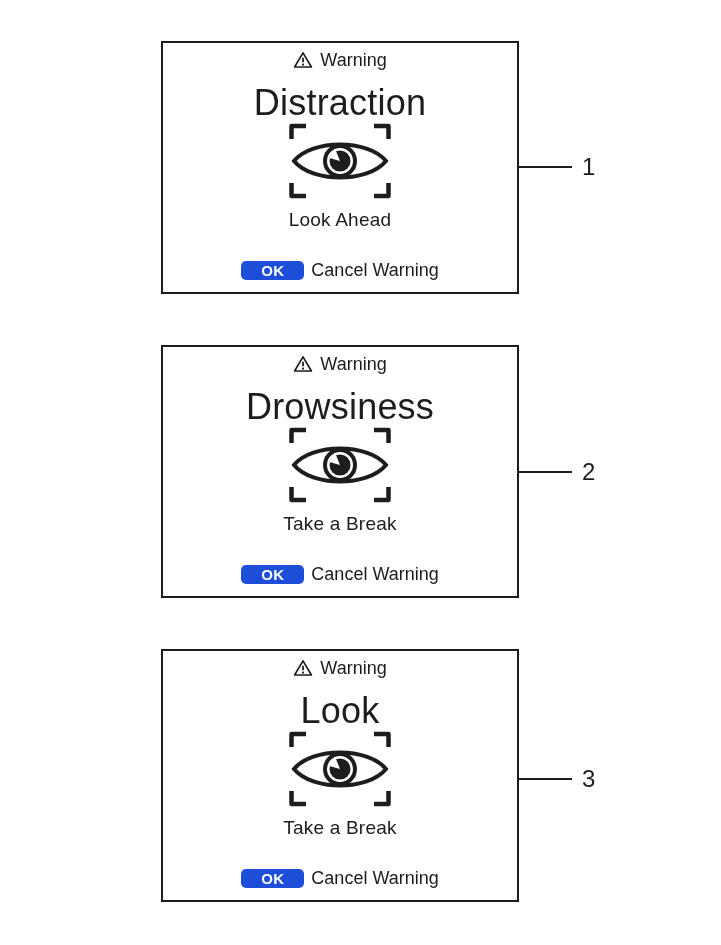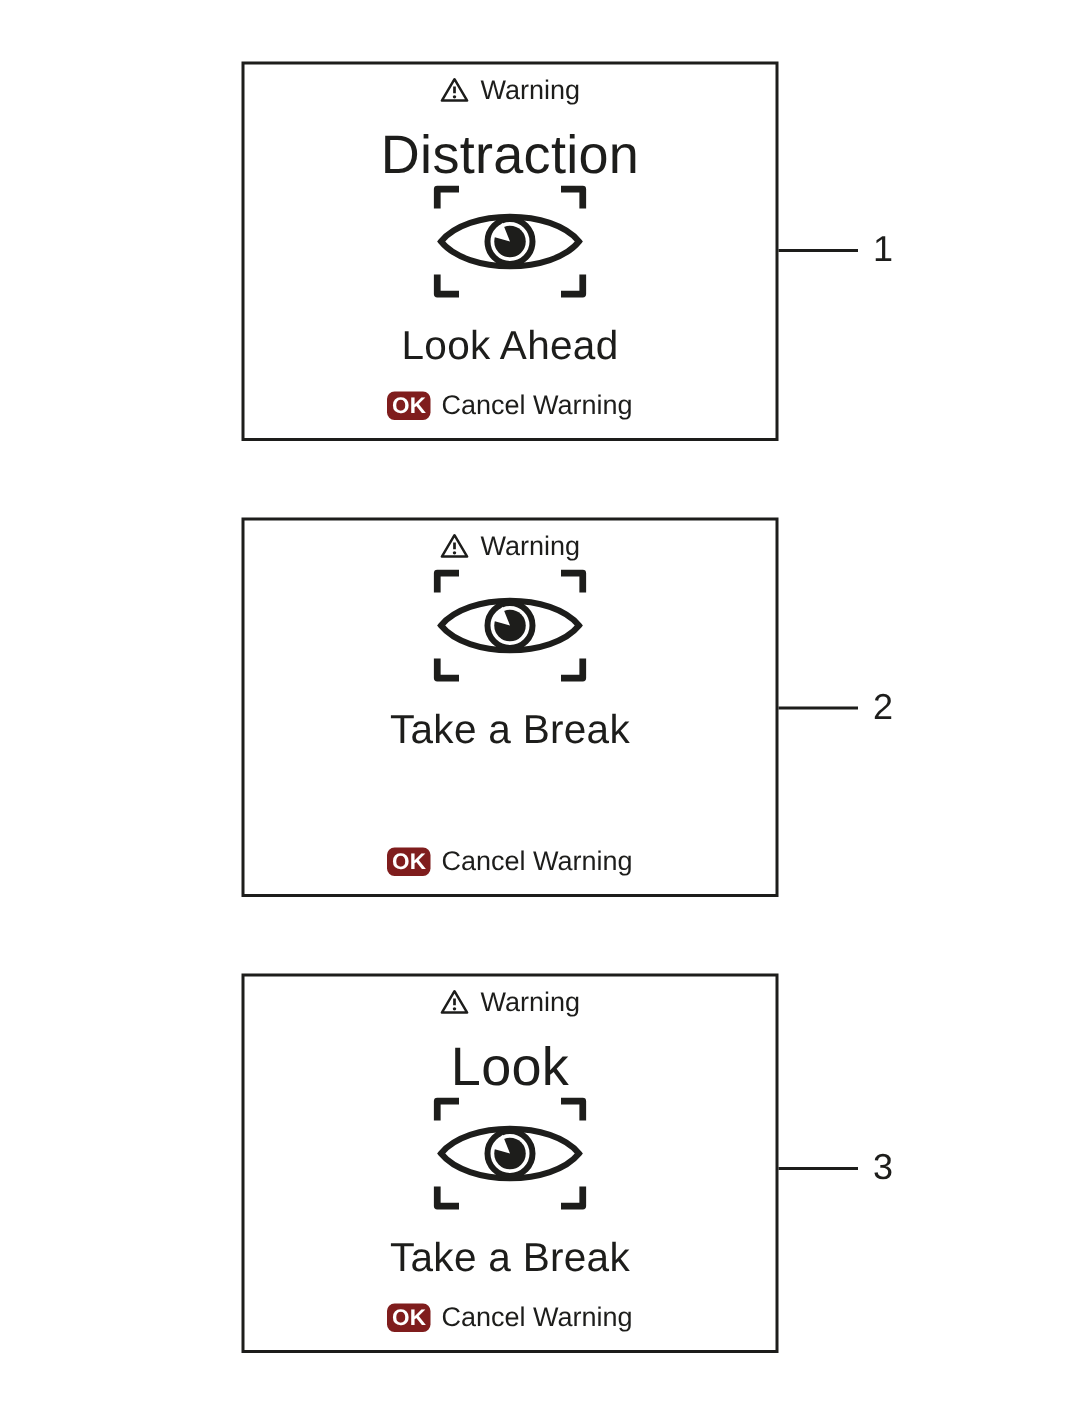--- a/index.html
+++ b/index.html
@@ -49,45 +49,45 @@
     font-size: 36px;
     line-height: 32px;
     letter-spacing: 0.2px;
   }
   .eye {
     margin-top: 4px;
     height: 76px;
   }
   .eye svg { display: block; }
   .message {
-    margin-top: 15px;
-    font-size: 27px;
+    margin-top: 5px;
+    font-size: 19px;
     line-height: 32px;
     letter-spacing: 0.2px;
   }
   .footer {
     margin-top: auto;
     display: flex;
     align-items: center;
     gap: 7px;
     height: 24px;
     font-size: 18px;
     line-height: 24px;
   }
   .ok-badge {
     display: inline-flex;
     align-items: center;
     justify-content: center;
-    background: #7f1d1d;
+    background: #1d4ed8;
     color: #ffffff;
     font-weight: bold;
     font-size: 15px;
     line-height: 19px;
     height: 19px;
-    padding: 0 3px;
+    padding: 0 20px;
     border-radius: 5px;
     letter-spacing: 0.3px;
     cursor: pointer;
   }
 
   .callout-line {
     position: absolute;
     height: 2px;
     background: #1d1d1b;
     left: 519px;
@@ -151,20 +151,21 @@
     <div class="w-header">
       <span class="tri">
         <svg width="20" height="18" viewBox="0 0 24 22" fill="none">
           <path d="M12 2.2 L22.3 19.6 L1.7 19.6 Z" stroke="#1d1d1b" stroke-width="2" stroke-linejoin="round"></path>
           <line x1="12" y1="8.2" x2="12" y2="13.6" stroke="#1d1d1b" stroke-width="2.2"></line>
           <circle cx="12" cy="16.6" r="1.4" fill="#1d1d1b"></circle>
         </svg>
       </span>
       <span>Warning</span>
     </div>
+    <div class="title">Drowsiness</div>
     <div class="eye">
       <svg width="110" height="76" viewBox="0 0 110 76" fill="none">
         <path d="M21 3 L6.5 3 L6.5 16" stroke="#1d1d1b" stroke-width="4.5" stroke-linejoin="round"></path>
         <path d="M89 3 L103.5 3 L103.5 16" stroke="#1d1d1b" stroke-width="4.5" stroke-linejoin="round"></path>
         <path d="M21 73 L6.5 73 L6.5 60" stroke="#1d1d1b" stroke-width="4.5" stroke-linejoin="round"></path>
         <path d="M89 73 L103.5 73 L103.5 60" stroke="#1d1d1b" stroke-width="4.5" stroke-linejoin="round"></path>
         <path d="M9 38 C 27 16, 83 16, 101 38 C 83 60, 27 60, 9 38 Z" stroke="#1d1d1b" stroke-width="4" stroke-linejoin="miter" fill="#ffffff"></path>
         <circle cx="55" cy="38" r="15" stroke="#1d1d1b" stroke-width="4" fill="#ffffff"></circle>
         <circle cx="55" cy="38" r="10.5" fill="#1d1d1b"></circle>
         <path d="M55 38 L50 25.5 L42.5 34.5 Z" fill="#ffffff"></path>

